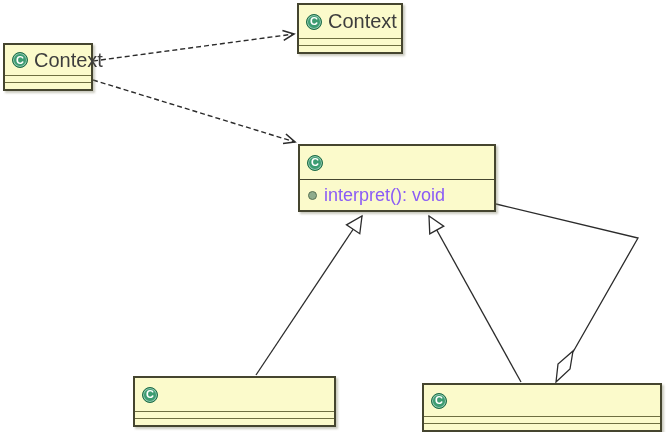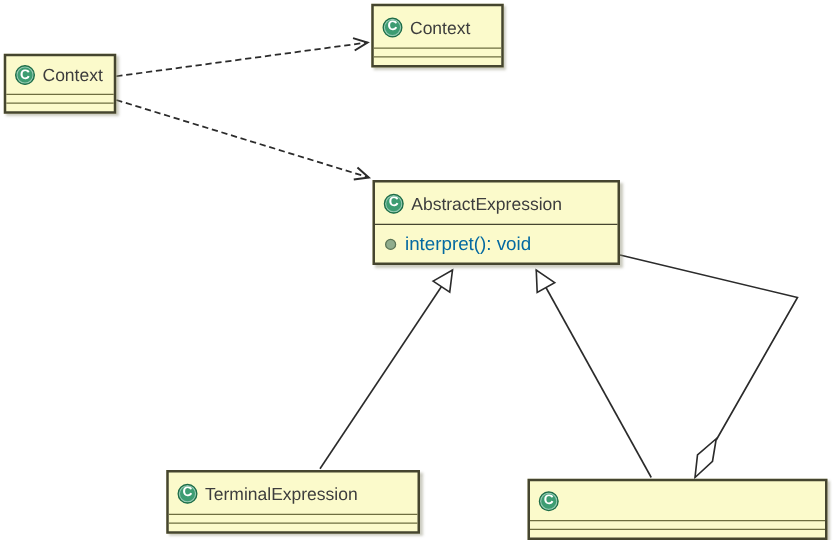--- a/index.html
+++ b/index.html
@@ -33,21 +33,21 @@
   }
   .title-row {
     flex: 1 1 auto;
     display: flex;
     align-items: center;
     padding-left: 7px;
     gap: 6px;
     min-height: 0;
   }
   .class-name {
-    font-size: 14px;
+    font-size: 20px;
     color: #3d3d3d;
     white-space: nowrap;
   }
   .class-icon {
     width: 16px;
     height: 16px;
     flex: 0 0 16px;
     border-radius: 50%;
     background: #3d9c72;
     border: 1px solid #1d6b47;
@@ -63,22 +63,22 @@
   }
   .member-row {
     flex: 0 0 30px;
     border-top: 1px solid #45452f;
     display: flex;
     align-items: center;
     padding-left: 8px;
     gap: 7px;
   }
   .member-text {
-    font-size: 15px;
-    color: #0369a1;
+    font-size: 18px;
+    color: #8b5cf6;
     white-space: nowrap;
   }
   .method-icon {
     width: 9px;
     height: 9px;
     flex: 0 0 9px;
     border-radius: 50%;
     background: #8fac8d;
     border: 1px solid #5a7355;
     box-sizing: border-box;
@@ -130,32 +130,30 @@
       <span class="class-icon">C</span>
       <span class="class-name">Context</span>
     </div>
     <div class="stripe"></div>
     <div class="stripe"></div>
   </div>
 
   <div class="node" style="left:298px; top:144px; width:198px; height:68px;">
     <div class="title-row">
       <span class="class-icon">C</span>
-      <span class="class-name">AbstractExpression</span>
     </div>
     <div class="member-row">
       <span class="method-icon"></span>
       <span class="member-text">interpret(): void</span>
     </div>
   </div>
 
   <div class="node" style="left:133px; top:376px; width:203px; height:51px;">
     <div class="title-row">
       <span class="class-icon">C</span>
-      <span class="class-name">TerminalExpression</span>
     </div>
     <div class="stripe"></div>
     <div class="stripe"></div>
   </div>
 
   <div class="node" style="left:422px; top:383px; width:240px; height:49px;">
     <div class="title-row">
       <span class="class-icon">C</span>
     </div>
     <div class="stripe"></div>

